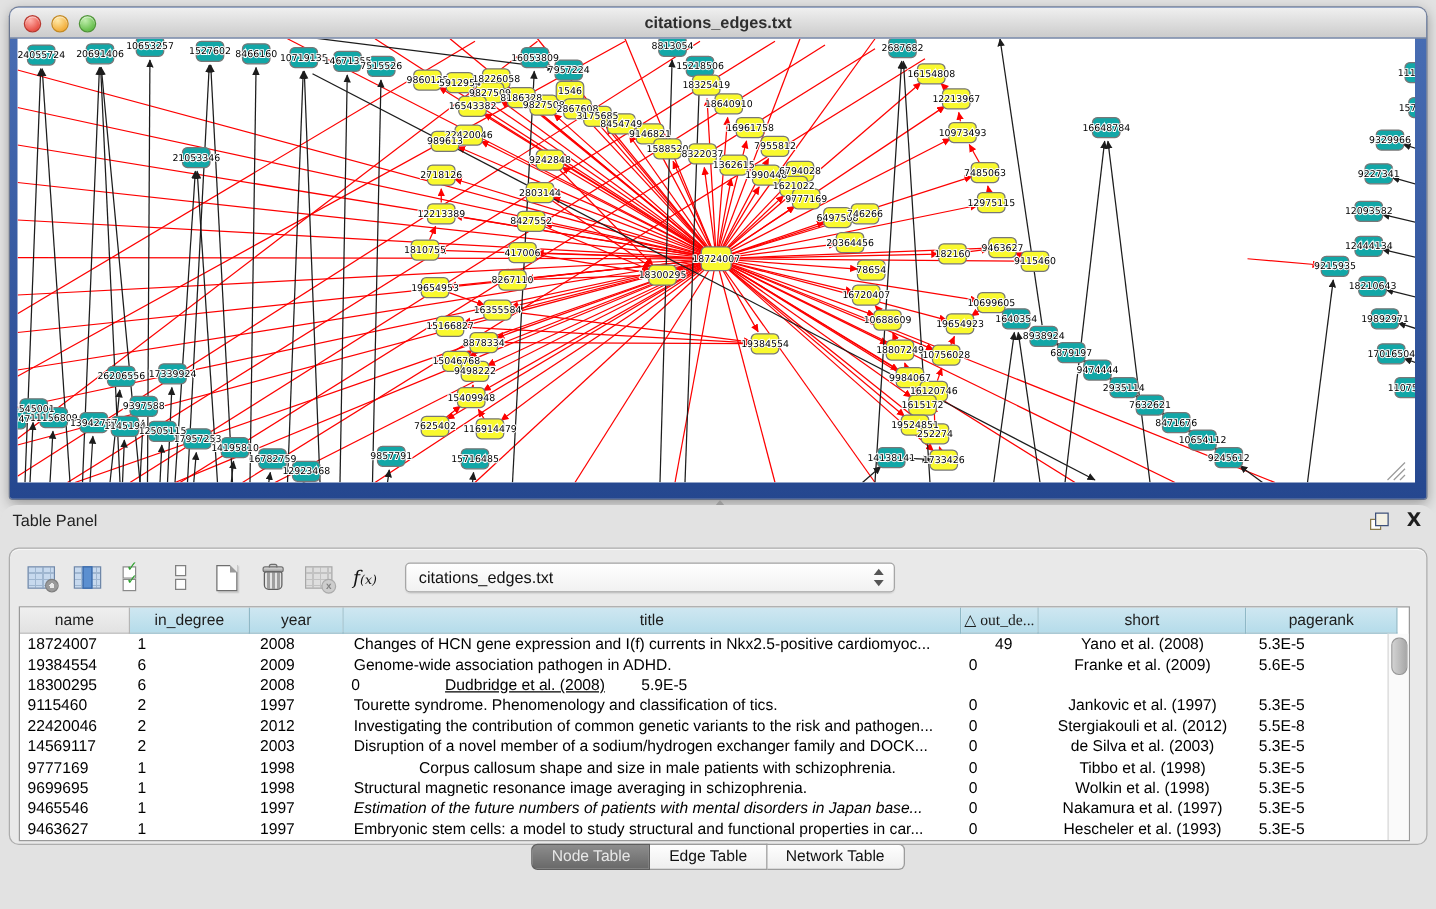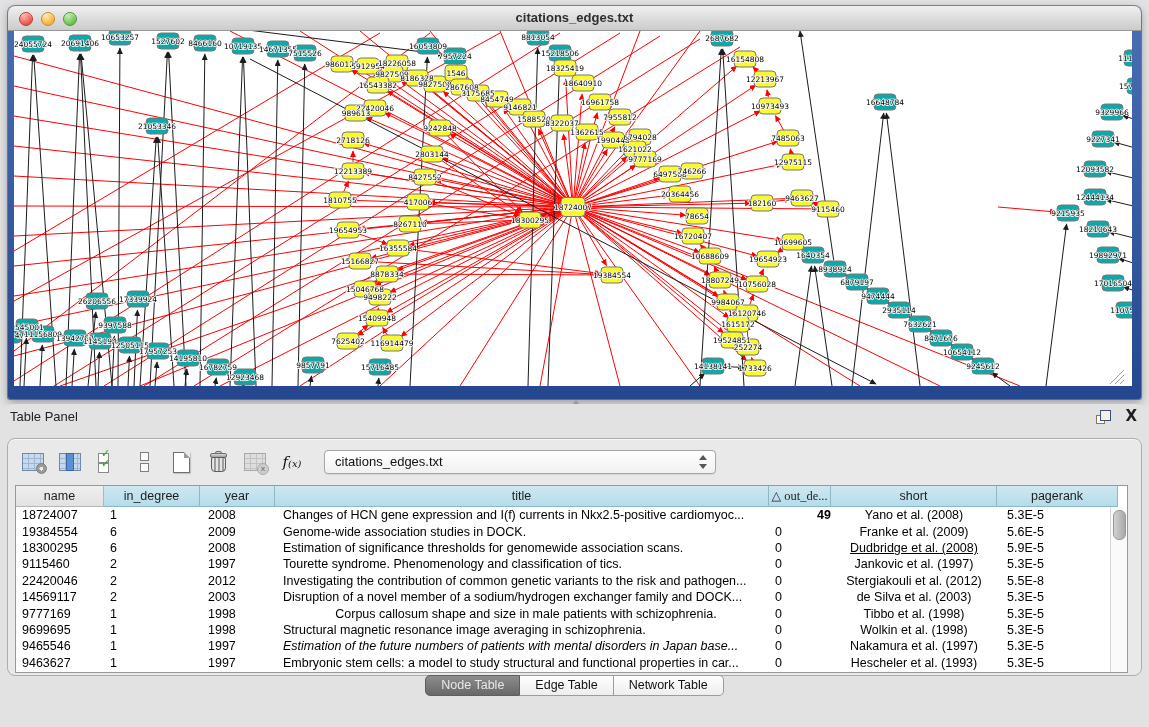--- a/index.html
+++ b/index.html
@@ -641,38 +641,37 @@
             <div class="hcell" style="width: 62px; font-family: Liberation Serif, serif;">△ out_de...</div>
             <div class="hcell" style="width: 166px;">short</div>
             <div class="hcell" style="width: 121px;">pagerank</div>
           </div>
         <div class="tbody" id="tbody">
             <div class="trow">
               <div class="tcell" style="width: 88px; text-align: left; padding-left: 6px;">18724007</div>
               <div class="tcell" style="width: 96px; text-align: left; padding-left: 6px;">1</div>
               <div class="tcell" style="width: 75px; text-align: left; padding-left: 8px;">2008</div>
               <div class="tcell" style="width: 494px; text-align: left; padding-left: 8px;">Changes of HCN gene expression and I(f) currents in Nkx2.5-positive cardiomyoc...</div>
-              <div class="tcell" style="width: 62px; text-align: right; padding-left: 6px; font-weight: bold;">49</div>
+              <div class="tcell" style="width: 62px; text-align: center; padding-left: 6px;">49</div>
               <div class="tcell" style="width: 166px; text-align: center; padding-left: 0px;">Yano et al. (2008)</div>
               <div class="tcell" style="width: 121px; text-align: left; padding-left: 10px;">5.3E-5</div>
             </div>
             <div class="trow">
               <div class="tcell" style="width: 88px; text-align: left; padding-left: 6px;">19384554</div>
               <div class="tcell" style="width: 96px; text-align: left; padding-left: 6px;">6</div>
               <div class="tcell" style="width: 75px; text-align: left; padding-left: 8px;">2009</div>
-              <div class="tcell" style="width: 494px; text-align: left; padding-left: 8px;">Genome-wide association studies in DOCK.</div>
+              <div class="tcell" style="width: 494px; text-align: left; padding-left: 8px;">Genome-wide association pathogen in ADHD.</div>
               <div class="tcell" style="width: 62px; text-align: left; padding-left: 6px;">0</div>
               <div class="tcell" style="width: 166px; text-align: center; padding-left: 0px;">Franke et al. (2009)</div>
               <div class="tcell" style="width: 121px; text-align: left; padding-left: 10px;">5.6E-5</div>
             </div>
             <div class="trow">
               <div class="tcell" style="width: 88px; text-align: left; padding-left: 6px;">18300295</div>
               <div class="tcell" style="width: 96px; text-align: left; padding-left: 6px;">6</div>
               <div class="tcell" style="width: 75px; text-align: left; padding-left: 8px;">2008</div>
-              <div class="tcell" style="width: 494px; text-align: left; padding-left: 8px;">Estimation of significance thresholds for genomewide association scans.</div>
               <div class="tcell" style="width: 62px; text-align: left; padding-left: 6px;">0</div>
               <div class="tcell" style="width: 166px; text-align: center; padding-left: 0px; text-decoration: underline;">Dudbridge et al. (2008)</div>
               <div class="tcell" style="width: 121px; text-align: left; padding-left: 10px;">5.9E-5</div>
             </div>
             <div class="trow">
               <div class="tcell" style="width: 88px; text-align: left; padding-left: 6px;">9115460</div>
               <div class="tcell" style="width: 96px; text-align: left; padding-left: 6px;">2</div>
               <div class="tcell" style="width: 75px; text-align: left; padding-left: 8px;">1997</div>
               <div class="tcell" style="width: 494px; text-align: left; padding-left: 8px;">Tourette syndrome. Phenomenology and classification of tics.</div>
               <div class="tcell" style="width: 62px; text-align: left; padding-left: 6px;">0</div>

